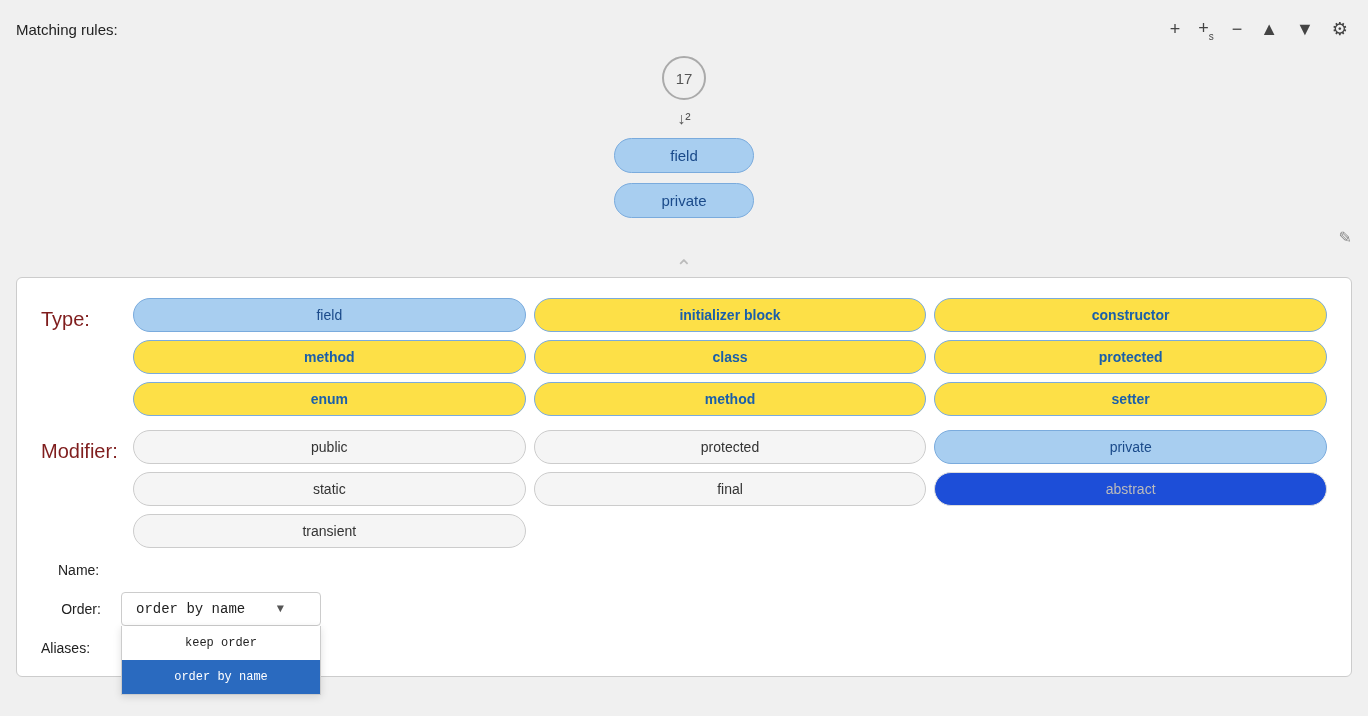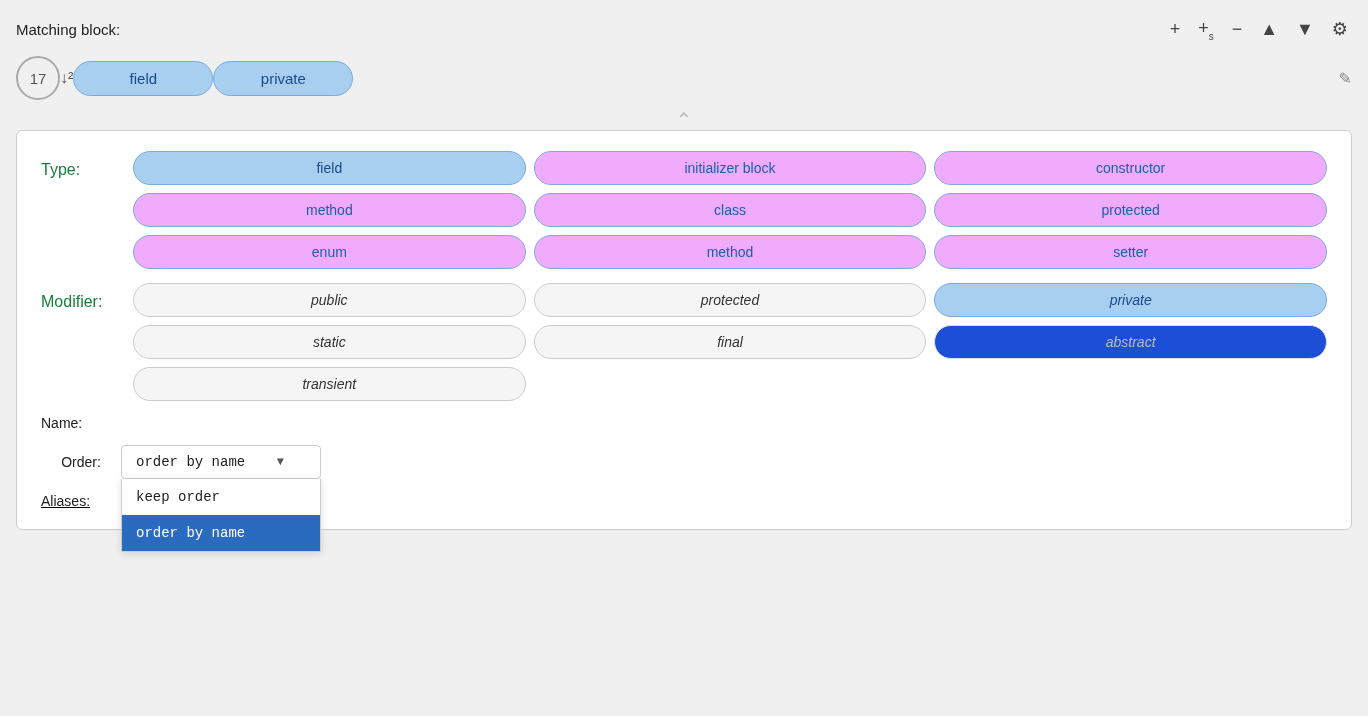--- a/index.html
+++ b/index.html
@@ -45,22 +45,23 @@
       align-items: center;
       justify-content: center;
     }
     .header-action-btn.small-text {
       font-size: 13px;
     }
     .rule-row {
       display: flex;
       align-items: center;
       margin-bottom: 10px;
-      gap: 0;
-      position: relative;
+      gap: 10px;
+      position: relative;
+      flex-direction: column;
     }
     .rule-number {
       width: 44px;
       height: 44px;
       border-radius: 50%;
       border: 2px solid #aaa;
       display: flex;
       align-items: center;
       justify-content: center;
       font-size: 15px;
@@ -104,59 +105,58 @@
       margin-top: 4px;
       position: relative;
     }
     .section-row {
       display: flex;
       align-items: flex-start;
       margin-bottom: 14px;
       gap: 12px;
     }
     .section-label {
-      font-size: 16px;
-      color: #15803d;
+      font-size: 20px;
+      color: #7f1d1d;
       min-width: 80px;
       padding-top: 10px;
       font-weight: 400;
     }
     .buttons-grid {
       display: grid;
       grid-template-columns: repeat(3, 1fr);
       gap: 8px;
       flex: 1;
     }
     .type-btn {
       border-radius: 20px;
       border: 1.5px solid #7aabdd;
       padding: 8px 10px;
       font-size: 14px;
       cursor: pointer;
-      background: #f0abfc;
+      background: #fde047;
       color: #1a5faa;
       text-align: center;
-      font-weight: 400;
+      font-weight: 700;
     }
     .type-btn.active {
       background: #a8cef0;
       color: #1a4a8a;
       font-weight: 500;
     }
     .modifier-btn {
       border-radius: 20px;
       border: 1.5px solid #ccc;
       padding: 8px 10px;
       font-size: 14px;
       cursor: pointer;
       background: #f5f5f5;
       color: #333;
       text-align: center;
       font-weight: 400;
-      font-style: italic;
     }
     .modifier-btn.active {
       background: #a8cef0;
       border-color: #7aabdd;
       color: #1a4a8a;
       font-weight: 500;
     }
     .modifier-btn.disabled {
       color: #bbb;
       border-color: #ddd;
@@ -165,20 +165,21 @@
     }
     .name-section {
       display: flex;
       align-items: center;
       margin-bottom: 14px;
     }
     .name-label {
       font-size: 14px;
       color: #222;
       min-width: 80px;
+      margin-left: 17px;
     }
     .order-section {
       display: flex;
       align-items: center;
       margin-bottom: 14px;
       position: relative;
     }
     .order-label {
       font-size: 14px;
       color: #222;
@@ -216,31 +217,31 @@
       min-width: 200px;
       background: #fff;
       border: 1px solid #ccc;
       border-top: none;
       z-index: 100;
       box-shadow: 0 2px 8px rgba(0,0,0,0.12);
     }
     .dropdown-item {
       padding: 10px 14px;
       cursor: pointer;
-      font-size: 14px;
-      color: #222;
+      font-size: 12px;
+      color: #222;
+      text-align: center;
     }
     .dropdown-item.selected {
       background: #2a6abf;
       color: #fff;
     }
     .aliases-section {
       display: flex;
       align-items: center;
-      text-decoration: underline;
     }
     .aliases-label {
       font-size: 14px;
       color: #222;
       min-width: 80px;
     }
     .caret-row {
       display: flex;
       justify-content: center;
       margin-bottom: -4px;
@@ -250,21 +251,21 @@
       color: #bbb;
       line-height: 1;
     }
   </style>
 </head>
 <body>
 
 <div class="main-panel">
 
   <div class="header-row">
-    <span class="header-title">Matching block:</span>
+    <span class="header-title">Matching rules:</span>
     <div class="header-actions">
       <button class="header-action-btn">+</button>
       <button class="header-action-btn small-text">
         <span style="position:relative; display:inline-block;">
           <span style="font-size:18px;">+</span><sub style="font-size:10px; position:relative; bottom:-2px;">s</sub>
         </span>
       </button>
       <button class="header-action-btn">−</button>
       <button class="header-action-btn">▲</button>
       <button class="header-action-btn">▼</button>

